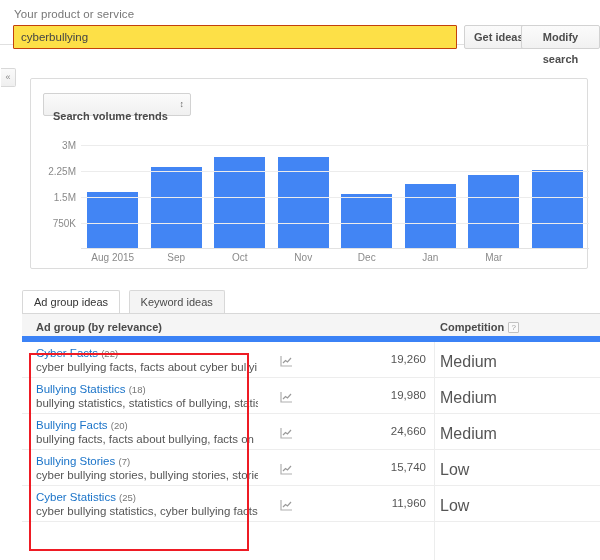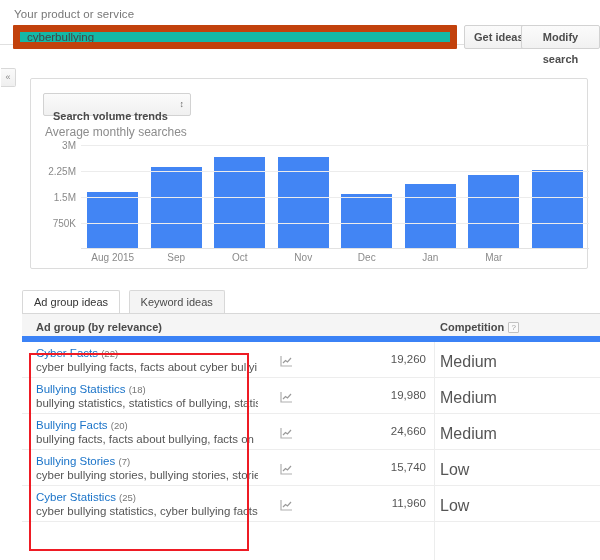--- a/index.html
+++ b/index.html
@@ -11,21 +11,21 @@
     overflow: hidden;
   }
   #app { position: relative; width: 600px; height: 560px; background: #fff; }
 
   
   .searchbar { position: absolute; left: 0; top: 0; width: 600px; height: 45px;
                background: #fff; border-bottom: 1px solid #e0e0e0; }
   .sb-label { position: absolute; left: 14px; top: 8px; font-size: 11.5px;
               color: #777; letter-spacing: .1px; }
   .sb-input { position: absolute; left: 13px; top: 25px; width: 444px; height: 24px;
-              border: 7px solid #c2410c; background: #14b8a6; border-radius: 1px;
+              border: 1px solid #c2410c; background: #fde047; border-radius: 1px;
               font-size: 11.5px; color: #444; padding: 0 7px; line-height: 22px;
               outline: none; font-family: "Liberation Sans", sans-serif; }
   .btn { position: absolute; height: 24px; border: 1px solid #d2d2d2; border-radius: 2px;
          background: linear-gradient(#fbfbfb,#f1f1f1); color: #4d4d4d;
          font-size: 11px; font-weight: bold; line-height: 22px; text-align: center;
          font-family: "Liberation Sans", sans-serif; cursor: pointer; padding: 0 9px; }
   #get-ideas { left: 464px; top: 25px; }
   #modify-search { left: 521px; top: 25px; }
 
   
@@ -105,21 +105,20 @@
     <div class="btn" id="modify-search">Modify search</div>
   </div>
 
   <div class="collapse">«</div>
 
   <div class="chart-panel">
     <div class="trend-select">
       <span>Search volume trends</span>
       <span class="updown">↕</span>
     </div>
-    <div class="chart-title">Average monthly searches</div>
 
     <div class="plot" id="plot">
       <div class="bars" id="bars">
           <div class="bar" title="Aug 2015: 1,650,000" style="left: 1.25%; width: 10%; height: 57.2px; background: rgb(66, 133, 244);"></div>
           <div class="bar" title="Sep: 2,360,000" style="left: 13.75%; width: 10%; height: 81.8133px; background: rgb(66, 133, 244);"></div>
           <div class="bar" title="Oct: 2,640,000" style="left: 26.25%; width: 10%; height: 91.52px; background: rgb(66, 133, 244);"></div>
           <div class="bar" title="Nov: 2,640,000" style="left: 38.75%; width: 10%; height: 91.52px; background: rgb(66, 133, 244);"></div>
           <div class="bar" title="Dec: 1,590,000" style="left: 51.25%; width: 10%; height: 55.12px; background: rgb(66, 133, 244);"></div>
           <div class="bar" title="Jan: 1,870,000" style="left: 63.75%; width: 10%; height: 64.8267px; background: rgb(66, 133, 244);"></div>
           <div class="bar" title="Feb: 2,130,000" style="left: 76.25%; width: 10%; height: 73.84px; background: rgb(66, 133, 244);"></div>

